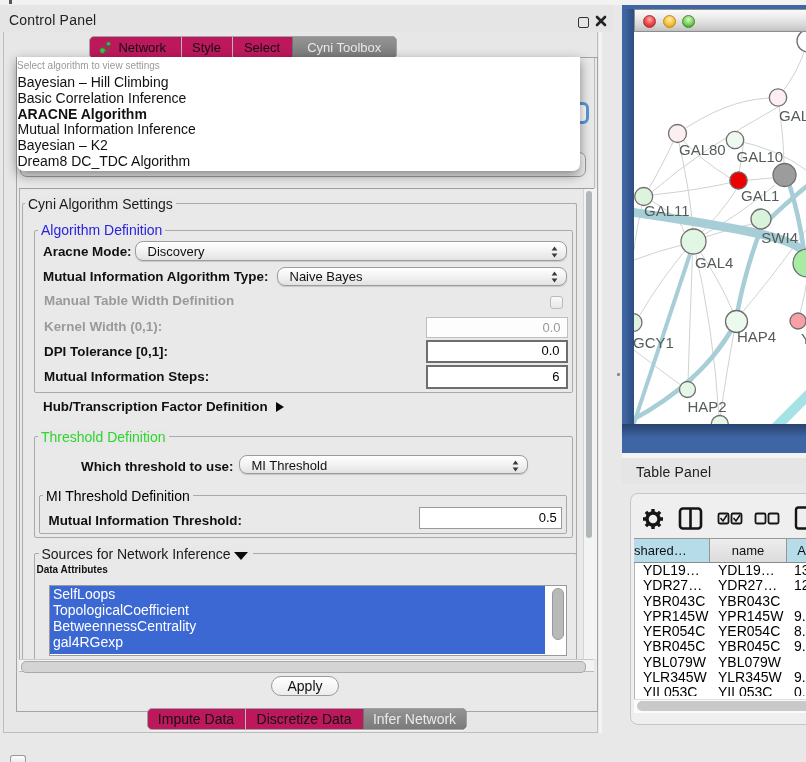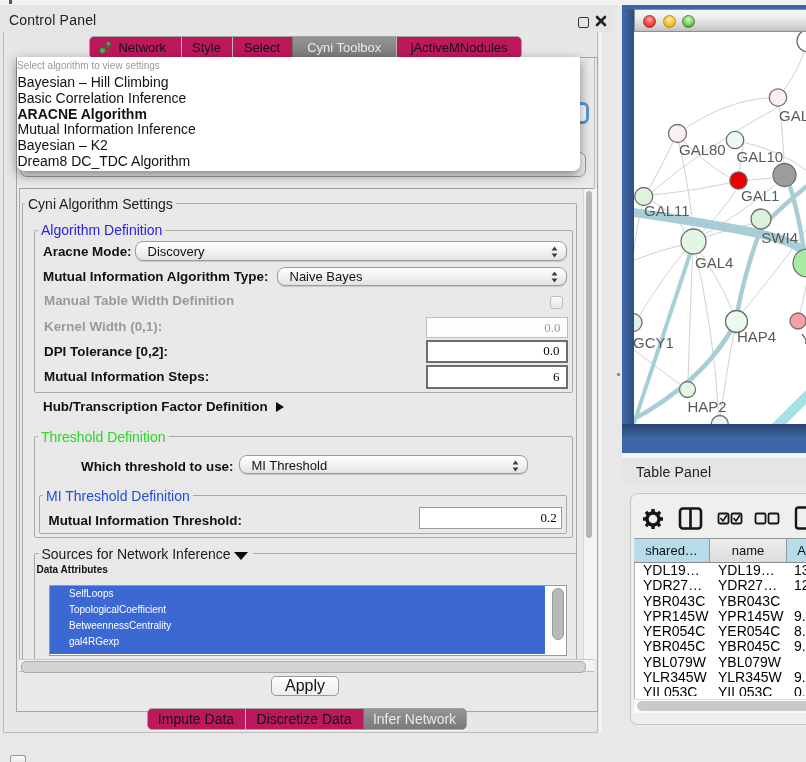--- a/index.html
+++ b/index.html
@@ -6,21 +6,21 @@
 body{width:806px;height:762px;position:relative;overflow:hidden;background:#e8e8e8;
   font-family:"Liberation Sans",sans-serif;font-size:13px;color:#111;}
 .abs{position:absolute}
 .b{font-weight:bold}
 .abs.b{font-size:13.4px}
 .gray{color:#9a9a9a}
 .combo{position:absolute;background:linear-gradient(#ffffff,#f4f4f4 45%,#e9e9e9 80%,#e2e2e2);
   border:1px solid #9c9c9c;border-radius:8px;box-shadow:0 1px 1px rgba(0,0,0,.15);}
 .combo .ct{position:absolute;left:12px;top:1.5px;font-size:13px;color:#111}
 .arr{position:absolute;right:8px;top:3.5px}
-.field{position:absolute;background:#fff;text-align:right;font-size:13px;font-family:Liberation Serif, serif;}
+.field{position:absolute;background:#fff;text-align:right;font-size:13px;}
 .grp{position:absolute;border:1px solid #a9a9a9;border-radius:2px;}
 .grpt{position:absolute;top:-8.5px;background:#e8e8e8;padding:0 3px;font-size:14px;line-height:16px;white-space:nowrap}
 .seg{position:absolute;display:flex;background:#be185d;border:1px solid #a2a2a2;border-radius:5px;overflow:hidden;box-shadow:0 1px 0 rgba(255,255,255,.6)}
 .seg .s{font-size:13px;line-height:20px;text-align:center;border-left:1px solid #b9b9b9;white-space:nowrap;box-sizing:border-box}
 .seg .s:first-child{border-left:none}
 .seg .sel{background:linear-gradient(#949494,#7a7a7a);color:#e9e9e9;border-left:1px solid #6f6f6f}
 </style>
 </head>
 <body>
 
@@ -68,83 +68,82 @@
         <span class="ct">Naive Bayes</span>
         <svg class="arr" width="7" height="12" viewBox="0 0 7 12">
           <path d="M3.5 0.5 L6.4 4.5 H0.6 Z" fill="#3a3a3a"></path>
           <path d="M3.5 11.5 L6.4 7.5 H0.6 Z" fill="#3a3a3a"></path>
         </svg>
       </div>
   <div class="abs b gray" style="left:24px;top:104px">Manual Table Width Definition</div>
   <div class="abs" style="left:529.5px;top:106.5px;width:11px;height:11px;border:1px solid #bbb;border-radius:3px;background:linear-gradient(#fafafa,#e6e6e6)"></div>
   <div class="abs b gray" style="left:24px;top:129.5px">Kernel Width (0,1):</div>
   <div class="field" style="left:406px;top:128px;width:139.5px;height:19px;border:1px solid #bfbfbf;line-height:19px;color:#9a9a9a;background:#fdfdfd"><span style="margin-right:6px">0.0</span></div>
-  <div class="abs b" style="left:24px;top:155px">DPI Tolerance [0,2]:</div>
+  <div class="abs b" style="left:24px;top:155px">DPI Tolerance [0,1]:</div>
   <div class="field" style="left:406px;top:151px;width:137.5px;height:18.5px;border:2px solid #6e6e6e;line-height:18.5px;color:#000"><span style="margin-right:6px">0.0</span></div>
   <div class="abs b" style="left:24px;top:180px">Mutual Information Steps:</div>
   <div class="field" style="left:406px;top:175.5px;width:137.5px;height:20px;border:2px solid #6e6e6e;line-height:20px;color:#000"><span style="margin-right:6px">6</span></div>
 
   <div class="abs b" style="left:23px;top:209.5px">Hub/Transcription Factor Definition</div>
   <div class="abs" style="left:255.5px;top:213px;width:0;height:0;border-top:5.5px solid transparent;border-bottom:5.5px solid transparent;border-left:8px solid #0a0a0a"></div>
 
   <div class="grp" style="left:14px;top:247px;width:537px;height:99.5px">
     <span class="grpt" style="left:3px;color:#2dd52d">Threshold Definition</span>
   </div>
   <div class="abs b" style="left:61px;top:269.5px">Which threshold to use:</div>
   <div class="combo" style="left:218.5px;top:266.3px;width:287px;height:17px">
         <span class="ct">MI Threshold</span>
         <svg class="arr" width="7" height="12" viewBox="0 0 7 12">
           <path d="M3.5 0.5 L6.4 4.5 H0.6 Z" fill="#3a3a3a"></path>
           <path d="M3.5 11.5 L6.4 7.5 H0.6 Z" fill="#3a3a3a"></path>
         </svg>
       </div>
 
   <div class="grp" style="left:19px;top:306px;width:526px;height:37px">
-    <span class="grpt" style="left:3px;color:#1d4ed8">MI Threshold Definition</span>
+    <span class="grpt" style="left:3px;color:#000000">MI Threshold Definition</span>
   </div>
   <div class="abs b" style="left:28.5px;top:323.5px">Mutual Information Threshold:</div>
-  <div class="field" style="left:399.3px;top:318.4px;width:140.5px;height:19.5px;border:1px solid #9a9a9a;line-height:19.5px;color:#000"><span style="margin-right:4px">0.2</span></div>
+  <div class="field" style="left:399.3px;top:318.4px;width:140.5px;height:19.5px;border:1px solid #9a9a9a;line-height:19.5px;color:#000"><span style="margin-right:4px">0.5</span></div>
 
   <div class="grp" style="left:13.5px;top:364px;width:541px;height:106px;border-bottom:none">
     <span class="grpt" style="left:4px;color:#1a1a1a">Sources for Network Inference&nbsp;&nbsp;&nbsp;&nbsp;&nbsp;</span>
   </div>
   <div class="abs" style="left:214px;top:362.5px;width:0;height:0;border-left:7px solid transparent;border-right:7px solid transparent;border-top:8px solid #0a0a0a"></div>
   <div class="abs b" style="left:16.5px;top:374.5px;font-size:10px">Data Attributes</div>
 
   <div class="abs" style="left:29px;top:396px;width:516px;height:69px;background:#fff;border:1px solid #9a9a9a"></div>
-  <div class="abs" style="left:30px;top:397.4px;width:495px;height:68px;background:#3c68d4;color:#fff;font-size:10px;line-height:16px;padding-left:19px;box-sizing:border-box;overflow:hidden">SelfLoops<br>TopologicalCoefficient<br>BetweennessCentrality<br>gal4RGexp</div>
+  <div class="abs" style="left:30px;top:397.4px;width:495px;height:68px;background:#3c68d4;color:#fff;font-size:14px;line-height:16px;padding-left:3px;box-sizing:border-box;overflow:hidden">SelfLoops<br>TopologicalCoefficient<br>BetweennessCentrality<br>gal4RGexp</div>
   <div class="abs" style="left:532px;top:399px;width:10px;height:50px;background:#b9b9b9;border:1px solid #999;border-radius:6px"></div>
 </div>
 </div>
 
 <div class="abs" style="left:583px;top:189px;width:13px;height:470px;background:#f3f3f3;border-left:1px solid #d5d5d5"></div>
 <div class="abs" style="left:585.5px;top:191px;width:6px;height:347px;background:#b2b7b9;border-radius:3px"></div>
 
 <div class="abs" style="left:19px;top:659px;width:575px;height:13px;background:#f3f3f3;border-top:1px solid #c9c9c9;border-bottom:1px solid #bbb;box-sizing:border-box"></div>
 <div class="abs" style="left:21px;top:661px;width:563px;height:9.5px;background:#d4d4d4;border:1px solid #a9a9a9;border-radius:5px"></div>
 
-<div class="abs" style="left:271px;top:676px;width:66px;height:18px;background:linear-gradient(#fff,#ececec);border:1px solid #9a9a9a;border-radius:5px;text-align:center;line-height:18px;font-size:16px">Apply</div>
+<div class="abs" style="left:271px;top:676px;width:66px;height:18px;background:linear-gradient(#fff,#ececec);border:1px solid #9a9a9a;border-radius:10px;text-align:center;line-height:18px;font-size:14px">Apply</div>
 
 <div class="seg" style="left:146.5px;top:708px;height:20px;font-size:14px">
   <span class="s" style="width:97px;font-size:14px">Impute Data</span>
     <span class="s" style="width:118px;font-size:14px">Discretize Data</span>
     <span class="s sel" style="width:103px;font-size:14px">Infer Network</span>
 </div>
 
 <div class="seg" style="left:89px;top:35.5px;height:21px">
   <span class="s" style="line-height:21px;width:90.5px;position:relative;padding-left:14px">
     <svg style="position:absolute;left:9px;top:4px" width="13" height="13" viewBox="0 0 13 13">
         <circle cx="9.5" cy="2.8" r="2" fill="#55b455" stroke="#2c7d2c" stroke-width="0.8"></circle>
         <circle cx="3.6" cy="9.6" r="2.8" fill="#55b455" stroke="#2c7d2c" stroke-width="0.8"></circle>
         <path d="M4.5 8 L8.5 4 M9.5 4 V9 M5 10.5 H9.5" stroke="#2c7d2c" stroke-width="0.9" fill="none"></path>
       </svg>Network</span>
   <span class="s" style="line-height:21px;width:51px">Style</span>
   <span class="s" style="line-height:21px;width:60px">Select</span>
   <span class="s sel" style="line-height:21px;width:104.5px">Cyni Toolbox</span>
-  <span class="s" style="line-height:21px;width:125.3px">jActiveMNodules</span>
 </div>
 
 <div class="abs" style="left:17px;top:57px;width:563px;height:114px;background:#fff;border-radius:0 0 7px 7px;box-shadow:0 4px 12px rgba(0,0,0,.45);z-index:30">
   <div style="text-align:left;color:#9a9a9a;font-size:10px;line-height:16px;padding-top:1px">Select algorithm to view settings</div>
   <div style="font-size:14px;line-height:15.8px;padding-left:0.5px;padding-top:1px">
     Bayesian – Hill Climbing<br>
     Basic Correlation Inference<br>
     <span class="b" style="font-size:14px">ARACNE Algorithm</span><br>
     Mutual Information Inference<br>
     Bayesian – K2<br>
@@ -252,21 +251,21 @@
     <path d="M103.5 14 l2.5 3 4-6" stroke-width="1.6"></path>
     <rect x="125.5" y="9.5" width="10" height="10" rx="1.5" stroke-width="1.8"></rect>
     <rect x="138.5" y="9.5" width="10" height="10" rx="1.5" stroke-width="1.8"></rect>
     <rect x="166" y="3.5" width="16" height="21" rx="2.5" stroke-width="2.4"></rect>
   </g>
 </svg>
 
 <div class="abs" style="left:634px;top:538px;width:172px;height:174px;background:#fff;border-left:1px solid #b5b5b5"></div>
 
 <div class="abs" style="left:634px;top:538px;width:172px;height:25px;border-top:1px solid #979797;border-bottom:1px solid #8b8b8b;box-sizing:border-box">
-  <div class="abs" style="left:0;top:0;width:75px;height:23px;background:#b5dce8;border-right:1px solid #979797;text-align:center;line-height:23px">shared…</div>
+  <div class="abs" style="left:0;top:0;width:75px;height:23px;background:#b5dce8;border-right:1px solid #979797;line-height:23px">shared…</div>
   <div class="abs" style="left:76px;top:0;width:76px;height:23px;background:linear-gradient(#ededed,#dcdcdc);border-right:1px solid #979797;text-align:center;line-height:23px">name</div>
   <div class="abs" style="left:153px;top:0;width:19px;height:23px;background:#b5dce8;text-align:right;line-height:23px">A</div>
 </div>
 
 <div class="abs" style="left:634px;top:563px;width:172px;height:133px;overflow:hidden;font-size:14px;color:#000">
   <div class="abs" style="left:9px;top:0;line-height:15.3px">YDL19…<br>YDR27…<br>YBR043C<br>YPR145W<br>YER054C<br>YBR045C<br>YBL079W<br>YLR345W<br>YIL053C</div>
   <div class="abs" style="left:84px;top:0;line-height:15.3px">YDL19…<br>YDR27…<br>YBR043C<br>YPR145W<br>YER054C<br>YBR045C<br>YBL079W<br>YLR345W<br>YIL053C</div>
   <div class="abs" style="left:160px;top:0;line-height:15.3px">13<br>12<br>&nbsp;<br>9.<br>8.<br>9.<br>&nbsp;<br>9.<br>0.</div>
 </div>
 

